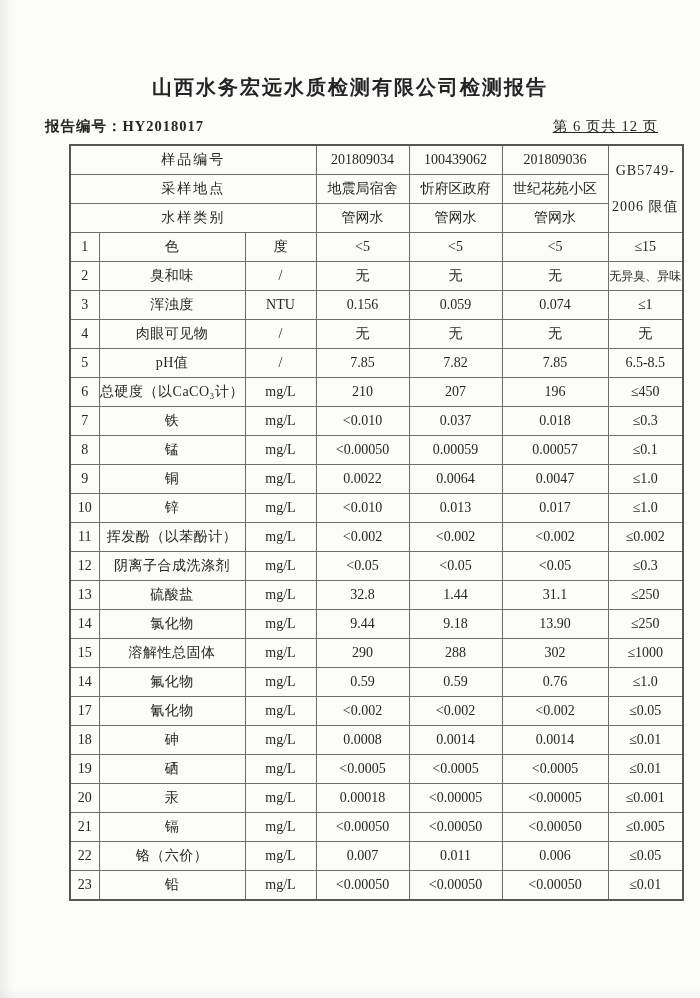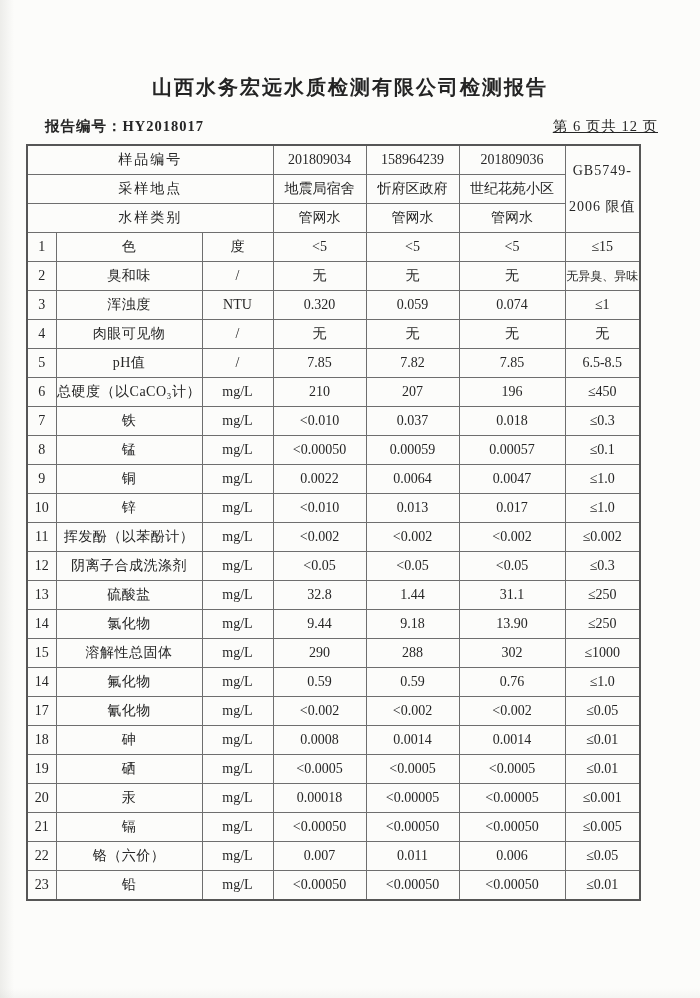--- a/index.html
+++ b/index.html
@@ -43,21 +43,21 @@
     font-size: 14.5px;
     font-weight: bold;
     letter-spacing: 1px;
   }
   .page-indicator {
     font-size: 14.5px;
     letter-spacing: 1px;
     text-decoration: underline;
   }
   table.results {
-    margin: 8px 0 0 26px;
+    margin: 8px 0 0 69px;
     width: 613px;
     border-collapse: collapse;
     table-layout: fixed;
     border: 2px solid #565656;
   }
   table.results td {
     border: 1px solid #6e6e6e;
     padding: 0;
     font-size: 14px;
     text-align: center;
@@ -109,21 +109,21 @@
       <col style="width:71px">
       <col style="width:93px">
       <col style="width:93px">
       <col style="width:106px">
       <col style="width:75px">
     </colgroup>
     <tbody>
       <tr class="hrow">
         <td colspan="3" class="h-label">样品编号</td>
         <td class="h-value">201809034</td>
-        <td class="h-value">158964239</td>
+        <td class="h-value">100439062</td>
         <td class="h-value">201809036</td>
         <td rowspan="3" class="limit-head">
           <span class="lh-line">GB5749-</span>
           <span class="lh-line">2006 限值</span>
         </td>
       </tr>
       <tr class="hrow">
         <td colspan="3" class="h-label">采样地点</td>
         <td class="h-value">地震局宿舍</td>
         <td class="h-value">忻府区政府</td>
@@ -152,21 +152,21 @@
       <td class="c-unit">/</td>
       <td class="c-val">无</td>
       <td class="c-val">无</td>
       <td class="c-val">无</td>
       <td class="c-limit small">无异臭、异味</td>
     </tr>
         <tr class="drow">
       <td class="c-no">3</td>
       <td class="c-name">浑浊度</td>
       <td class="c-unit">NTU</td>
-      <td class="c-val">0.320</td>
+      <td class="c-val">0.156</td>
       <td class="c-val">0.059</td>
       <td class="c-val">0.074</td>
       <td class="c-limit">≤1</td>
     </tr>
         <tr class="drow">
       <td class="c-no">4</td>
       <td class="c-name">肉眼可见物</td>
       <td class="c-unit">/</td>
       <td class="c-val">无</td>
       <td class="c-val">无</td>

